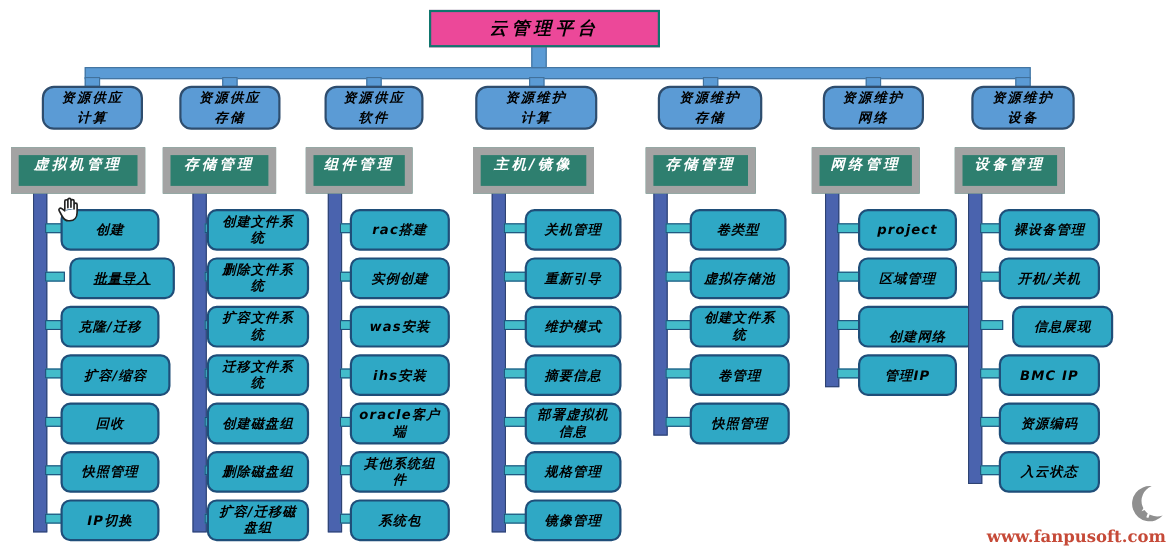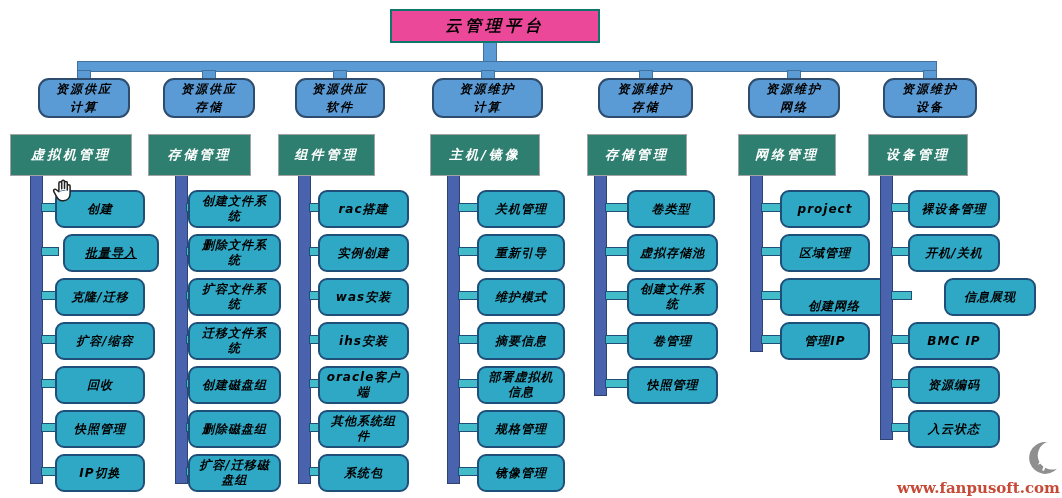--- a/index.html
+++ b/index.html
@@ -11,22 +11,22 @@
          font-size:16px;letter-spacing:4px;color:#000;}
   .hbar{position:absolute;left:77px;top:61px;width:860px;height:11px;
          background:#5b9bd5;border:1px solid #41719c;box-sizing:border-box;}
   .rstem{position:absolute;left:483px;top:41px;width:14px;height:21px;
          background:#5b9bd5;border:1px solid #41719c;box-sizing:border-box;}
   .stem{position:absolute;background:#5b9bd5;border:1px solid #41719c;box-sizing:border-box;}
   .l2{position:absolute;top:78px;height:40px;background:#5b9bd5;border:2px solid #2e4d6e;
          border-radius:11px;display:flex;flex-direction:column;align-items:center;
          justify-content:center;font-size:12px;font-weight:bold;font-style:italic;
          line-height:1.5;letter-spacing:2px;color:#000;box-sizing:border-box;}
-  .header{position:absolute;top:134px;height:42px;background:#2e7f6f;border:1px solid #a3a3a3;
-         color:#fff;display:flex;align-items:center;justify-content:center;font-size:13px;
+  .header{position:absolute;top:134px;height:42px;background:#2e7f6f;border:7px solid #a3a3a3;
+         color:#fff;display:flex;align-items:flex-start;justify-content:center;font-size:13px;
          font-weight:bold;font-style:italic;letter-spacing:3px;box-sizing:border-box;}
   .trunk{position:absolute;width:13px;background:#4a63ae;border:1px solid #2e4372;box-sizing:border-box;}
   .stub{position:absolute;height:9px;background:#43bcca;border:1px solid #1f4e79;box-sizing:border-box;}
   .item{position:absolute;height:38px;background:#2fa8c5;border:2px solid #1f4e79;
          border-radius:9px;display:flex;align-items:center;justify-content:center;
          text-align:center;font-size:12px;font-weight:bold;font-style:italic;color:#000;
          letter-spacing:1px;line-height:1.25;padding:0 6px;box-sizing:border-box;overflow:visible;}
   .hand{position:absolute;left:50px;top:177px;width:26px;height:28px;}
   .logo{position:absolute;right:2px;bottom:2px;display:flex;flex-direction:column;
          align-items:flex-end;}
@@ -259,21 +259,21 @@
       </div>
       <div class="stub" style="left: 891px; top: 203px; width: 21px;"></div>
       <div class="item" style="left: 908px; top: 190px; width: 92px;">
         <span>裸设备管理</span>
       </div>
       <div class="stub" style="left: 891px; top: 247px; width: 21px;"></div>
       <div class="item" style="left: 908px; top: 234px; width: 92px;">
         <span>开机/关机</span>
       </div>
       <div class="stub" style="left: 891px; top: 291px; width: 21px;"></div>
-      <div class="item" style="left: 944px; top: 278px; width: 92px;">
+      <div class="item" style="left: 920px; top: 278px; width: 92px;">
         <span>信息展现</span>
       </div>
       <div class="stub" style="left: 891px; top: 335px; width: 21px;"></div>
       <div class="item" style="left: 908px; top: 322px; width: 92px;">
         <span>BMC IP</span>
       </div>
       <div class="stub" style="left: 891px; top: 379px; width: 21px;"></div>
       <div class="item" style="left: 908px; top: 366px; width: 92px;">
         <span>资源编码</span>
       </div>

